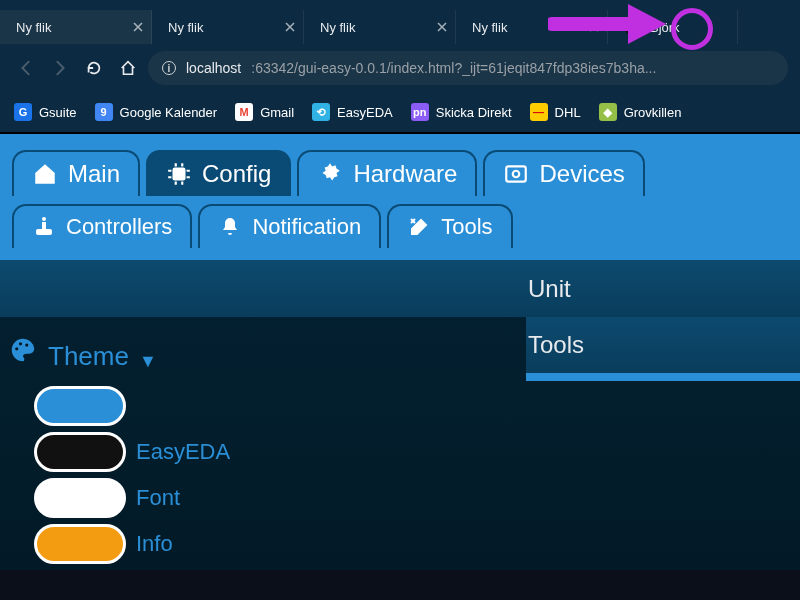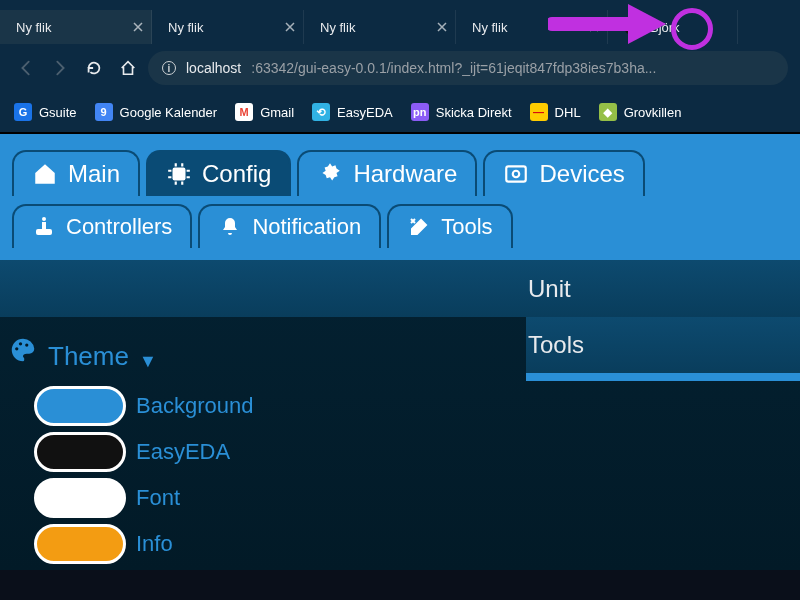--- a/index.html
+++ b/index.html
@@ -381,21 +381,20 @@
               <circle cx="7" cy="11" r="1.3" fill="#021a27"></circle>
               <circle cx="10" cy="7" r="1.3" fill="#021a27"></circle>
               <circle cx="15" cy="8" r="1.3" fill="#021a27"></circle>
             </svg></span>
         <span>Theme</span>
         <span class="tri">▼</span>
       </div>
       <div class="swatches">
         <div class="swatch-row">
           <span class="swatch" style="background:#2a8fd6;border-color:#ffffff"></span>
-          <span class="swatch-label">Background</span>
         </div>
         <div class="swatch-row">
           <span class="swatch" style="background:#111111;border-color:#ffffff"></span>
           <span class="swatch-label">EasyEDA</span>
         </div>
         <div class="swatch-row">
           <span class="swatch" style="background:#ffffff;border-color:#ffffff"></span>
           <span class="swatch-label">Font</span>
         </div>
         <div class="swatch-row">

